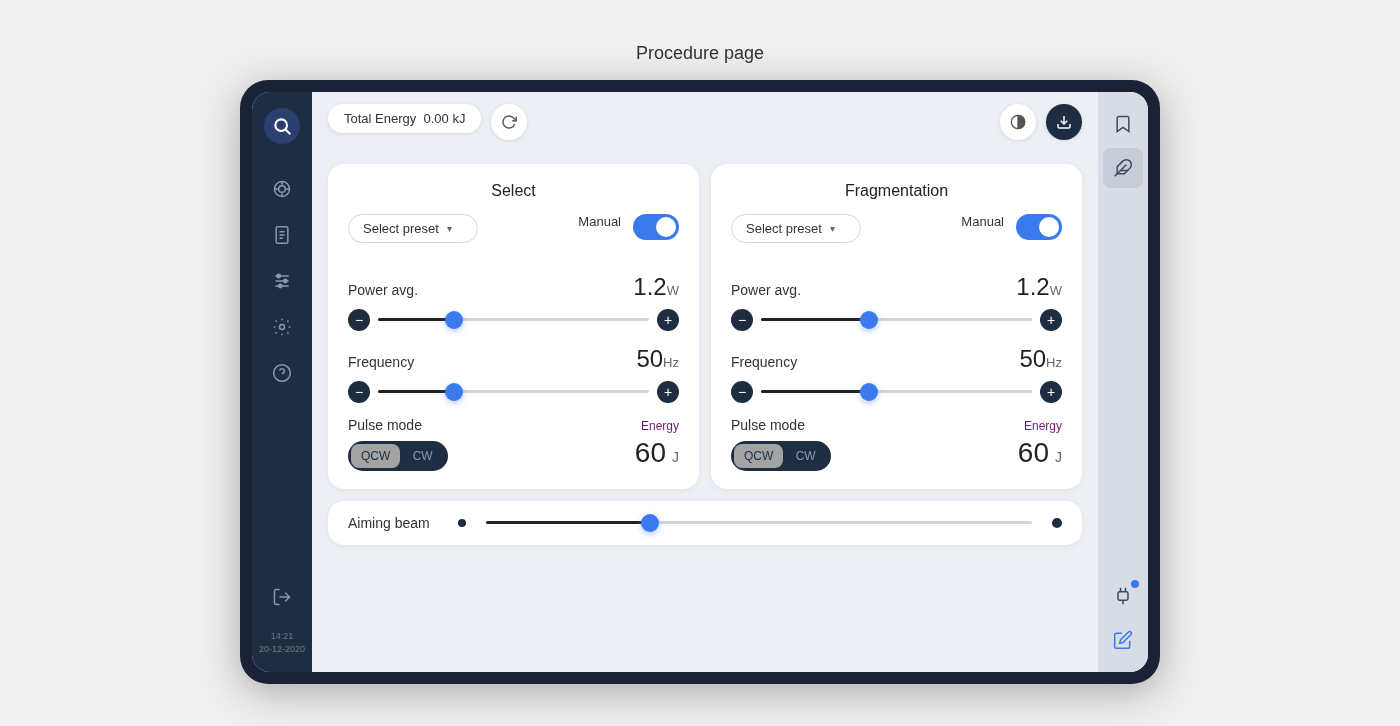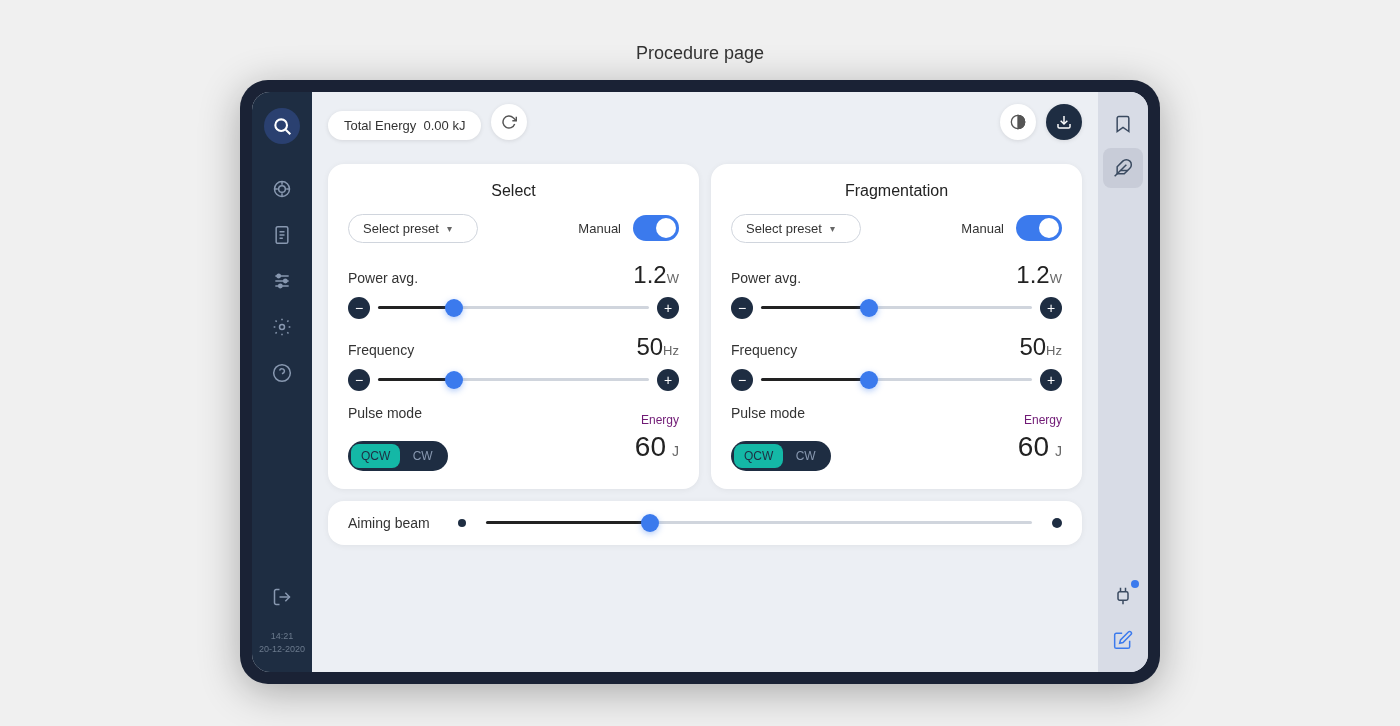--- a/index.html
+++ b/index.html
@@ -90,21 +90,21 @@
     
     .header {
       background: #eceff4;
       padding: 12px 16px;
       display: flex;
       align-items: center;
       justify-content: space-between;
     }
     .header-left {
       display: flex;
-      align-items: flex-end;
+      align-items: flex-start;
       gap: 10px;
     }
     .energy-badge {
       background: white;
       border-radius: 20px;
       padding: 7px 16px;
       font-size: 13px;
       color: #333;
       box-shadow: 0 1px 4px rgba(0,0,0,0.1);
     }
@@ -164,23 +164,22 @@
     .card-title {
       font-size: 16px;
       font-weight: 500;
       color: #222;
       text-align: center;
       margin-bottom: 14px;
     }
     
     .preset-row {
       display: flex;
-      align-items: center;
       gap: 12px;
-      margin-bottom: 18px;
+      margin-bottom: 30px;
     }
     .select-preset {
       display: flex;
       align-items: center;
       gap: 8px;
       background: white;
       border: 1.5px solid #d0d5dd;
       border-radius: 20px;
       padding: 6px 14px;
       font-size: 13px;
@@ -287,21 +286,21 @@
       border-radius: 50%;
       box-shadow: 0 2px 6px rgba(59,122,237,0.4);
       cursor: pointer;
     }
     
     .pulse-row {
       display: flex;
       align-items: center;
       justify-content: space-between;
     }
-    .pulse-col { display: flex; flex-direction: column; gap: 20px; }
+    .pulse-col { display: flex; flex-direction: column; gap: 8px; }
     .pulse-label { font-size: 14px; color: #333; }
     .energy-col { display: flex; flex-direction: column; align-items: flex-end; gap: 4px; }
     .energy-label { font-size: 12px; color: #701a75; }
     .energy-value-row { display: flex; align-items: baseline; gap: 6px; }
     .energy-value { font-size: 28px; color: #222; }
     .energy-unit { font-size: 14px; color: #666; }
     
     .mode-toggle {
       display: flex;
       background: #1e2d42;
@@ -315,21 +314,21 @@
       border-radius: 16px;
       font-size: 12px;
       font-weight: 500;
       cursor: pointer;
       text-align: center;
       color: #8898b0;
       border: none;
       background: transparent;
     }
     .mode-btn.active {
-      background: #14b8a6;
+      background: #a3a3a3;
       color: #1e2d42;
       border-radius: 8px;
     }
     
     .aiming-card {
       background: white;
       border-radius: 16px;
       padding: 14px 20px;
       box-shadow: 0 1px 6px rgba(0,0,0,0.06);
     }

